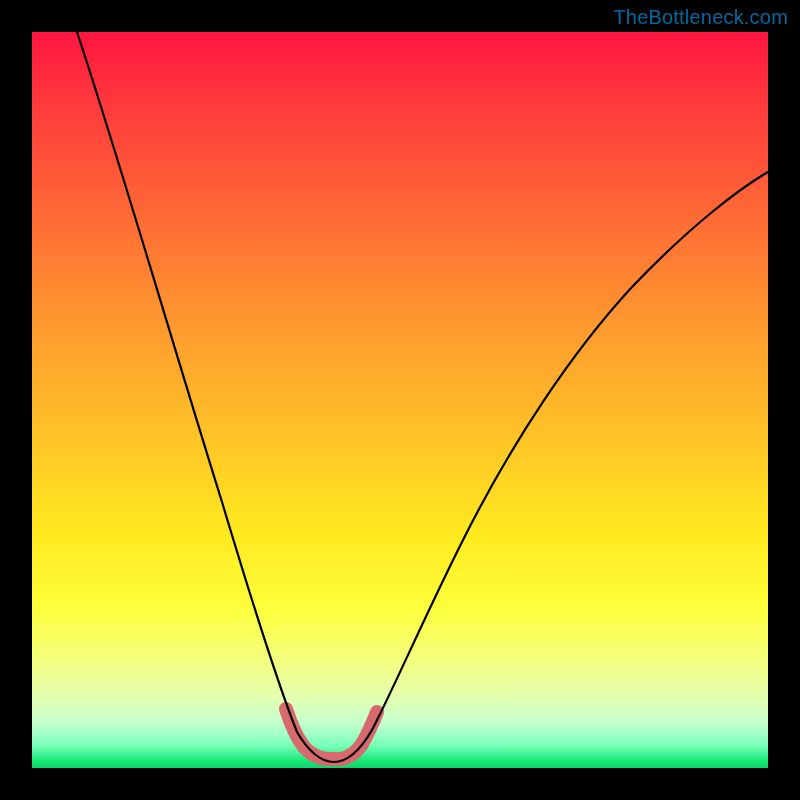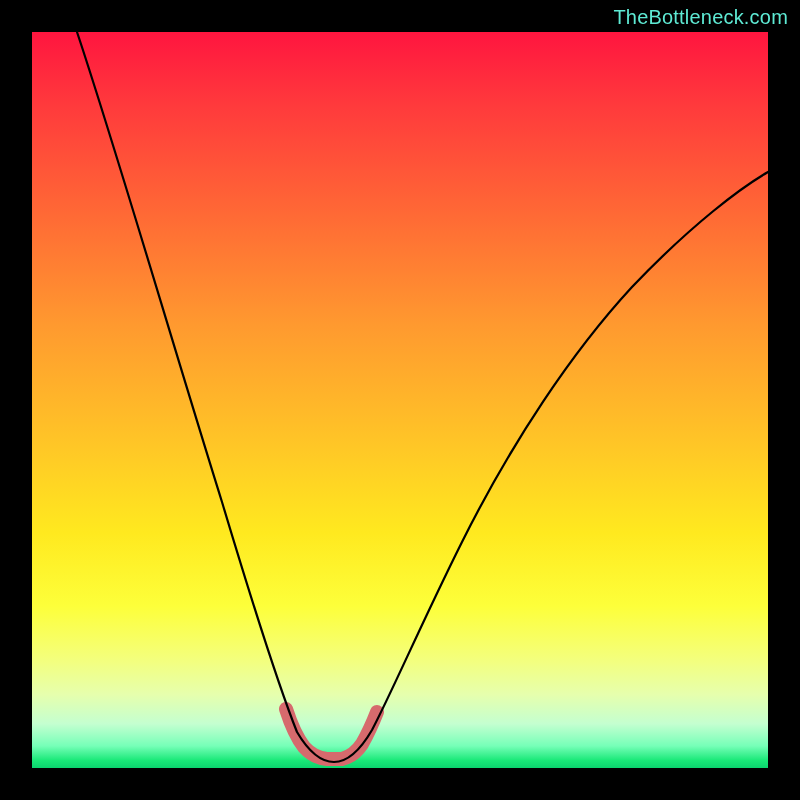--- a/index.html
+++ b/index.html
@@ -40,21 +40,21 @@
       #c4ffd0 94%,
       #76ffb8 97%,
       #18e877 99%,
       #0bd46e 100%
     );
   }
   .watermark {
     position: absolute;
     top: 6px;
     right: 12px;
-    color: #5eead4;
+    color: #0369a1;
     font-size: 20px;
     letter-spacing: 0.2px;
     font-weight: 500;
   }
   svg.curves {
     position: absolute;
     left: 0;
     top: 0;
     width: 736px;
     height: 736px;

